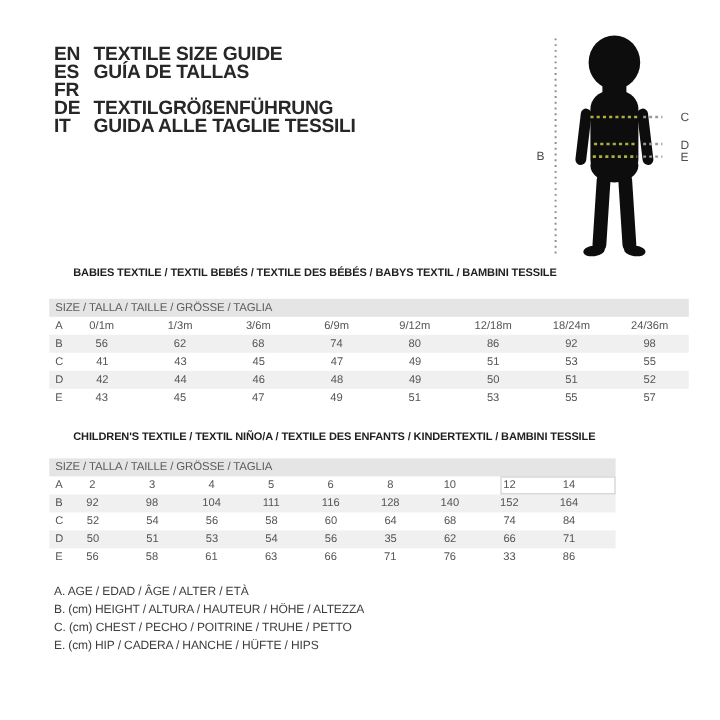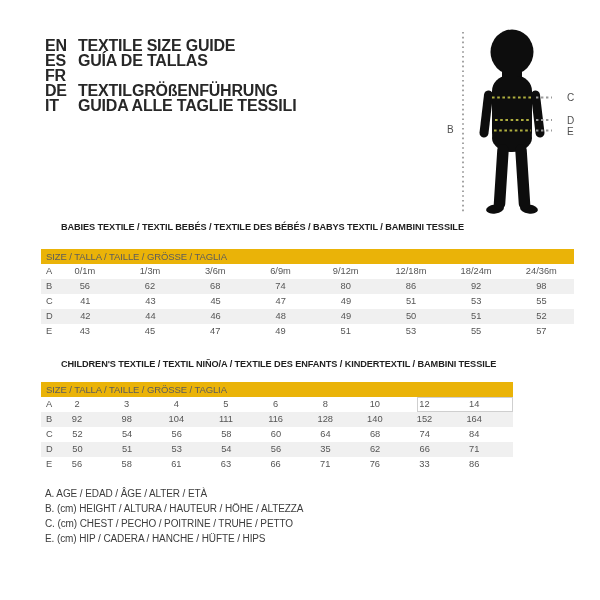--- a/index.html
+++ b/index.html
@@ -22,21 +22,21 @@
     position:absolute; left:41px; font-size:9.2px; font-weight:bold;
     color:#1f1f1f; letter-spacing:-0.1px; white-space:nowrap;margin-left:20px;
   }
   .babies-title { top:222px; }
   .children-title { top:359px; }
   
   .stable { position:absolute; left:41px; }
   .babies-table { top:249px; width:533px; }
   .children-table { top:382px; width:472px; }
   .thead {
-    height:15px; line-height:15px; background:#eab308; padding-left:5px;
+    height:15px; line-height:15px; background:#e5e5e5; padding-left:5px;
     font-size:9.5px; color:#5c5c5c; letter-spacing:-0.1px;
   }
   .trow { display:flex; height:15px; line-height:15px; font-size:9.3px; color:#555555; }
   .trow.shade { background:#f0f0f0; }
   .children-table .trow { padding-right:14px; }
   .rl { flex:0 0 5px; padding-left:5px; }
   .td { flex:1; text-align:center; }
   .abox {
     position:absolute; left:376px; top:15px; width:96px; height:15px;
     border:1px solid #cfcfcf; box-sizing:border-box; pointer-events:none;

